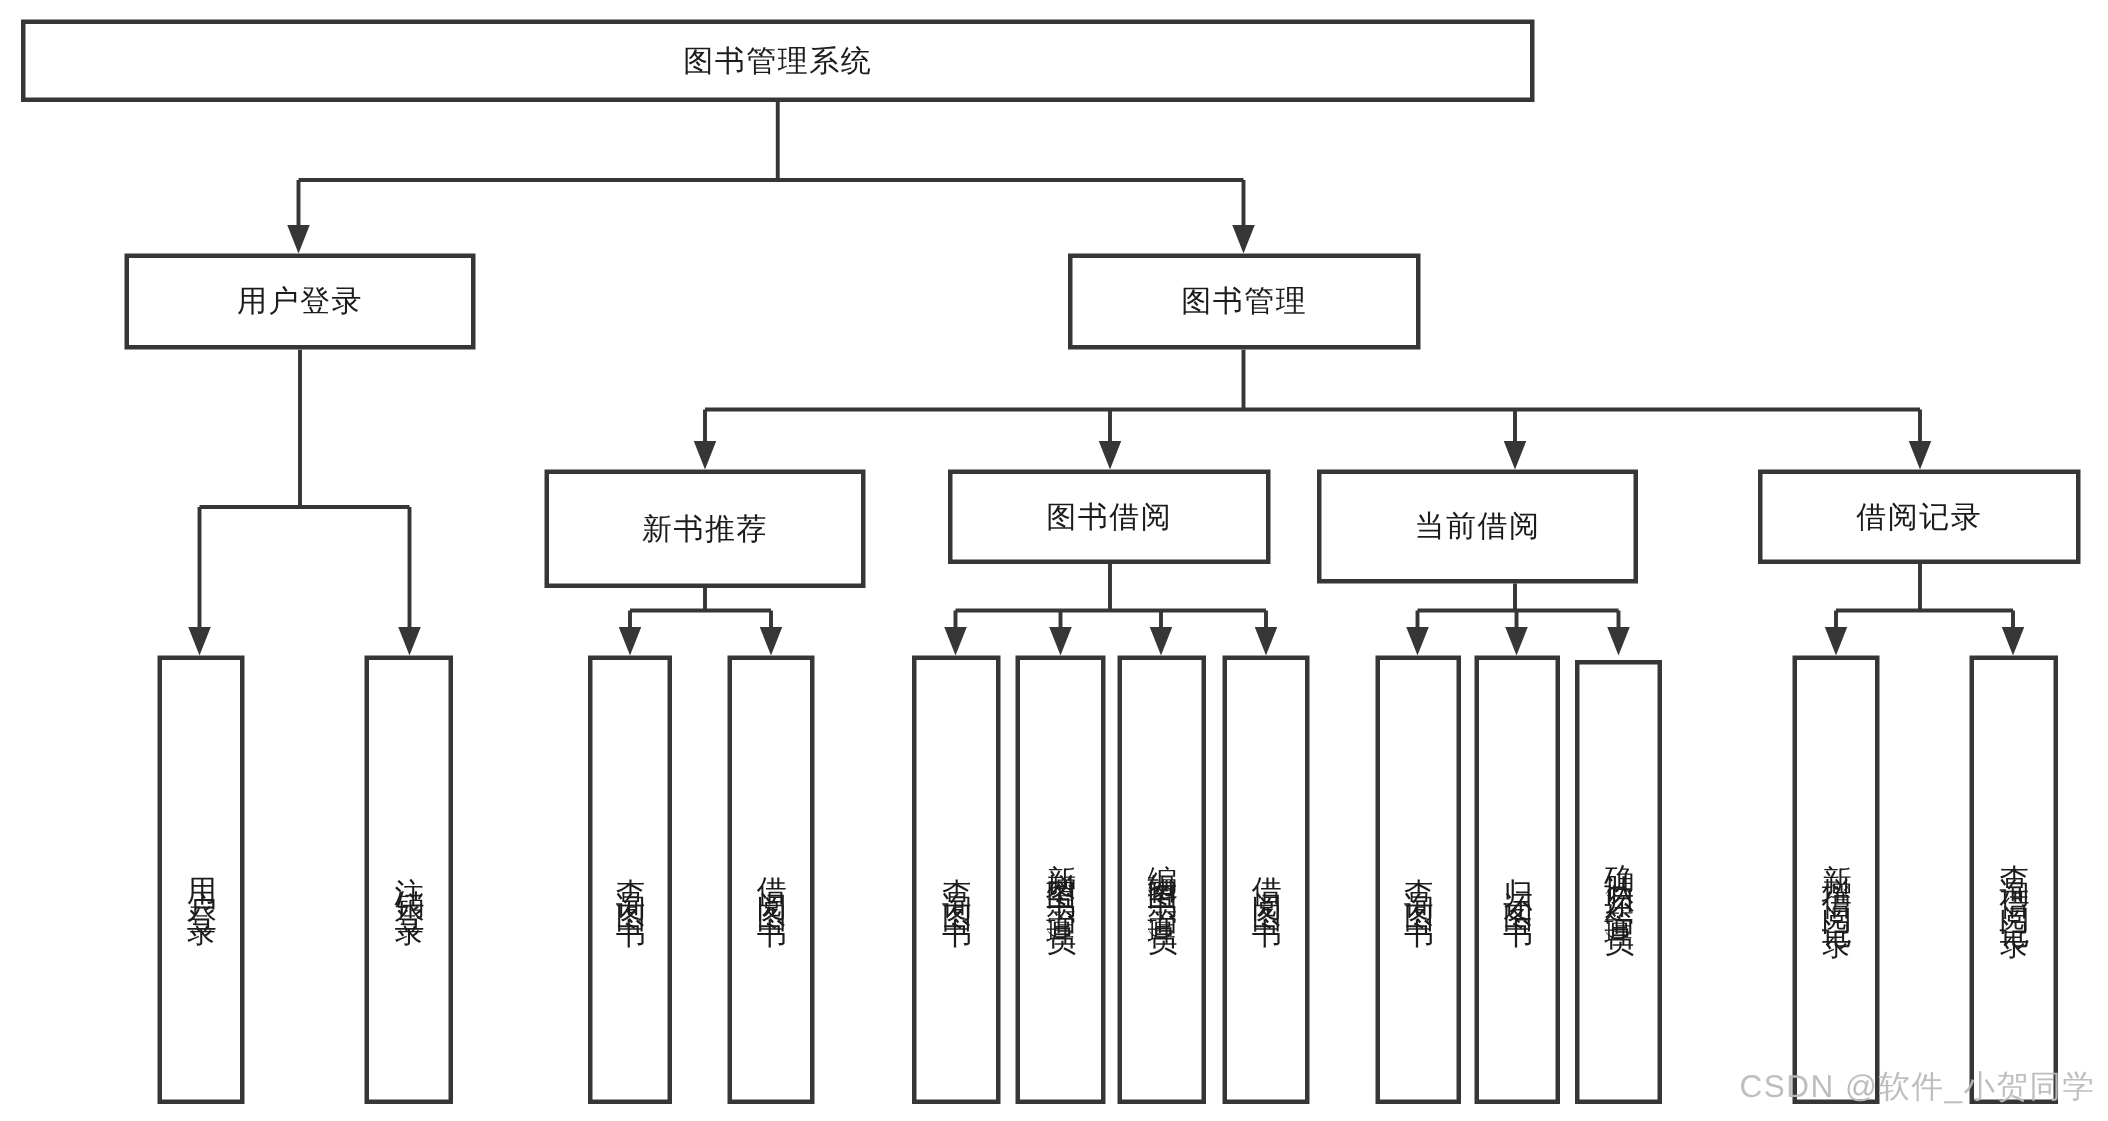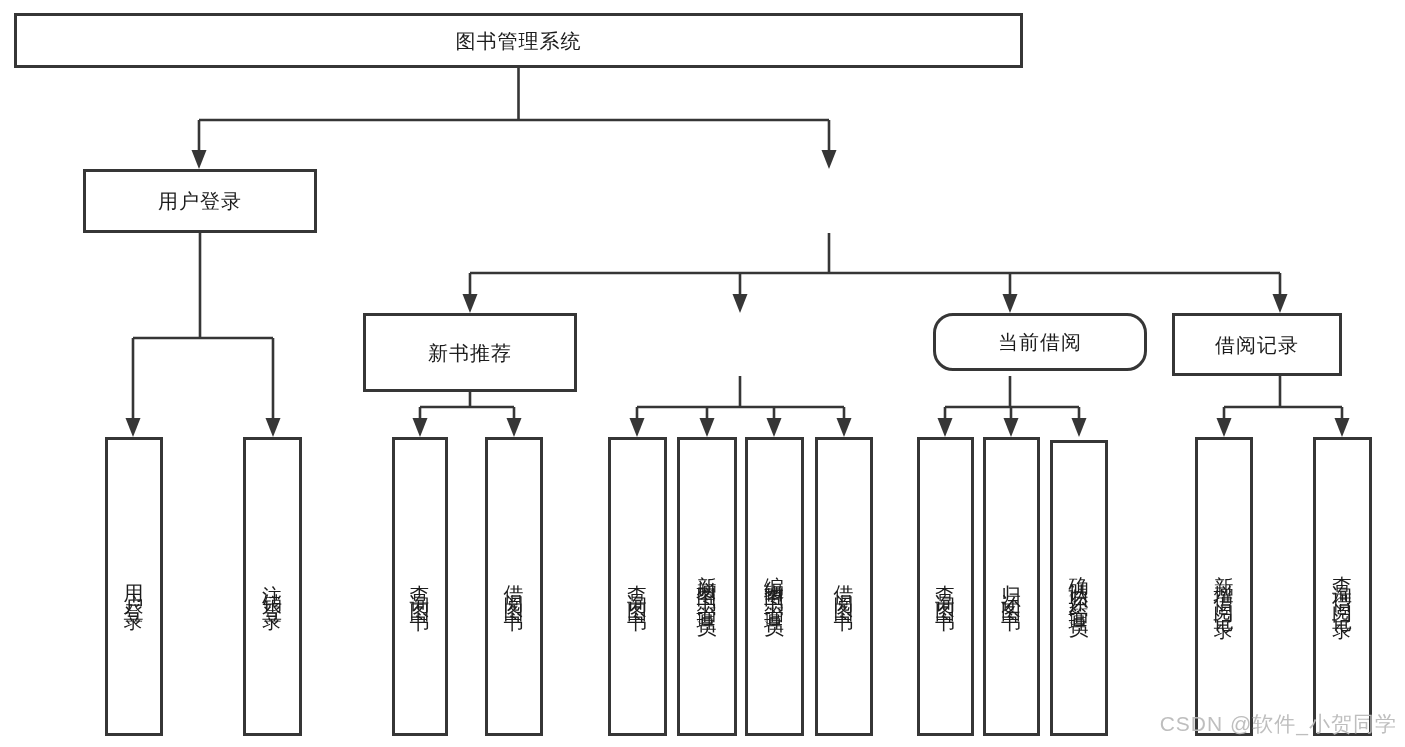--- a/index.html
+++ b/index.html
@@ -85,24 +85,26 @@
       <polygon points="1003.5,418 1018.5,418 1011,437"></polygon>
       <polygon points="1071.5,418 1086.5,418 1079,437"></polygon>
       <polygon points="1216.5,418 1231.5,418 1224,437"></polygon>
       <polygon points="1334.5,418 1349.5,418 1342,437"></polygon>
     </g>
   </svg>
 
   <div class="node" style="left:14px; top:13px; width:1009px; height:55px;">图书管理系统</div>
 
   <div class="node" style="left:83px; top:169px; width:234px; height:64px;">用户登录</div>
+  <div class="node" style="left:712px; top:169px; width:235px; height:64px;">图书管理</div>
 
   <div class="node" style="left:363px; top:313px; width:214px; height:79px;">新书推荐</div>
-  <div class="node" style="left:933px; top:313px; width:214px; height:58px;border-radius:20px;">当前借阅</div>
-  <div class="node" style="left:1172px; top:313px; width:170px; height:63px;">借阅记录</div>
+  <div class="node" style="left:632px; top:313px; width:215px; height:63px;">图书借阅</div>
+  <div class="node" style="left:878px; top:313px; width:214px; height:76px;">当前借阅</div>
+  <div class="node" style="left:1172px; top:313px; width:215px; height:63px;">借阅记录</div>
 
   <div class="node v" style="left:105px; top:437px; width:58px; height:299px;">用户登录</div>
   <div class="node v" style="left:243px; top:437px; width:59px; height:299px;">注销登录</div>
 
   <div class="node v" style="left:392px; top:437px; width:56px; height:299px;">查询图书</div>
   <div class="node v" style="left:485px; top:437px; width:58px; height:299px;">借阅图书</div>
 
   <div class="node v" style="left:608px; top:437px; width:59px; height:299px;">查询图书</div>
   <div class="node v" style="left:677px; top:437px; width:60px; height:299px; letter-spacing:6px;">新增图书（管理员）</div>
   <div class="node v" style="left:745px; top:437px; width:59px; height:299px; letter-spacing:6px;">编辑图书（管理员）</div>

